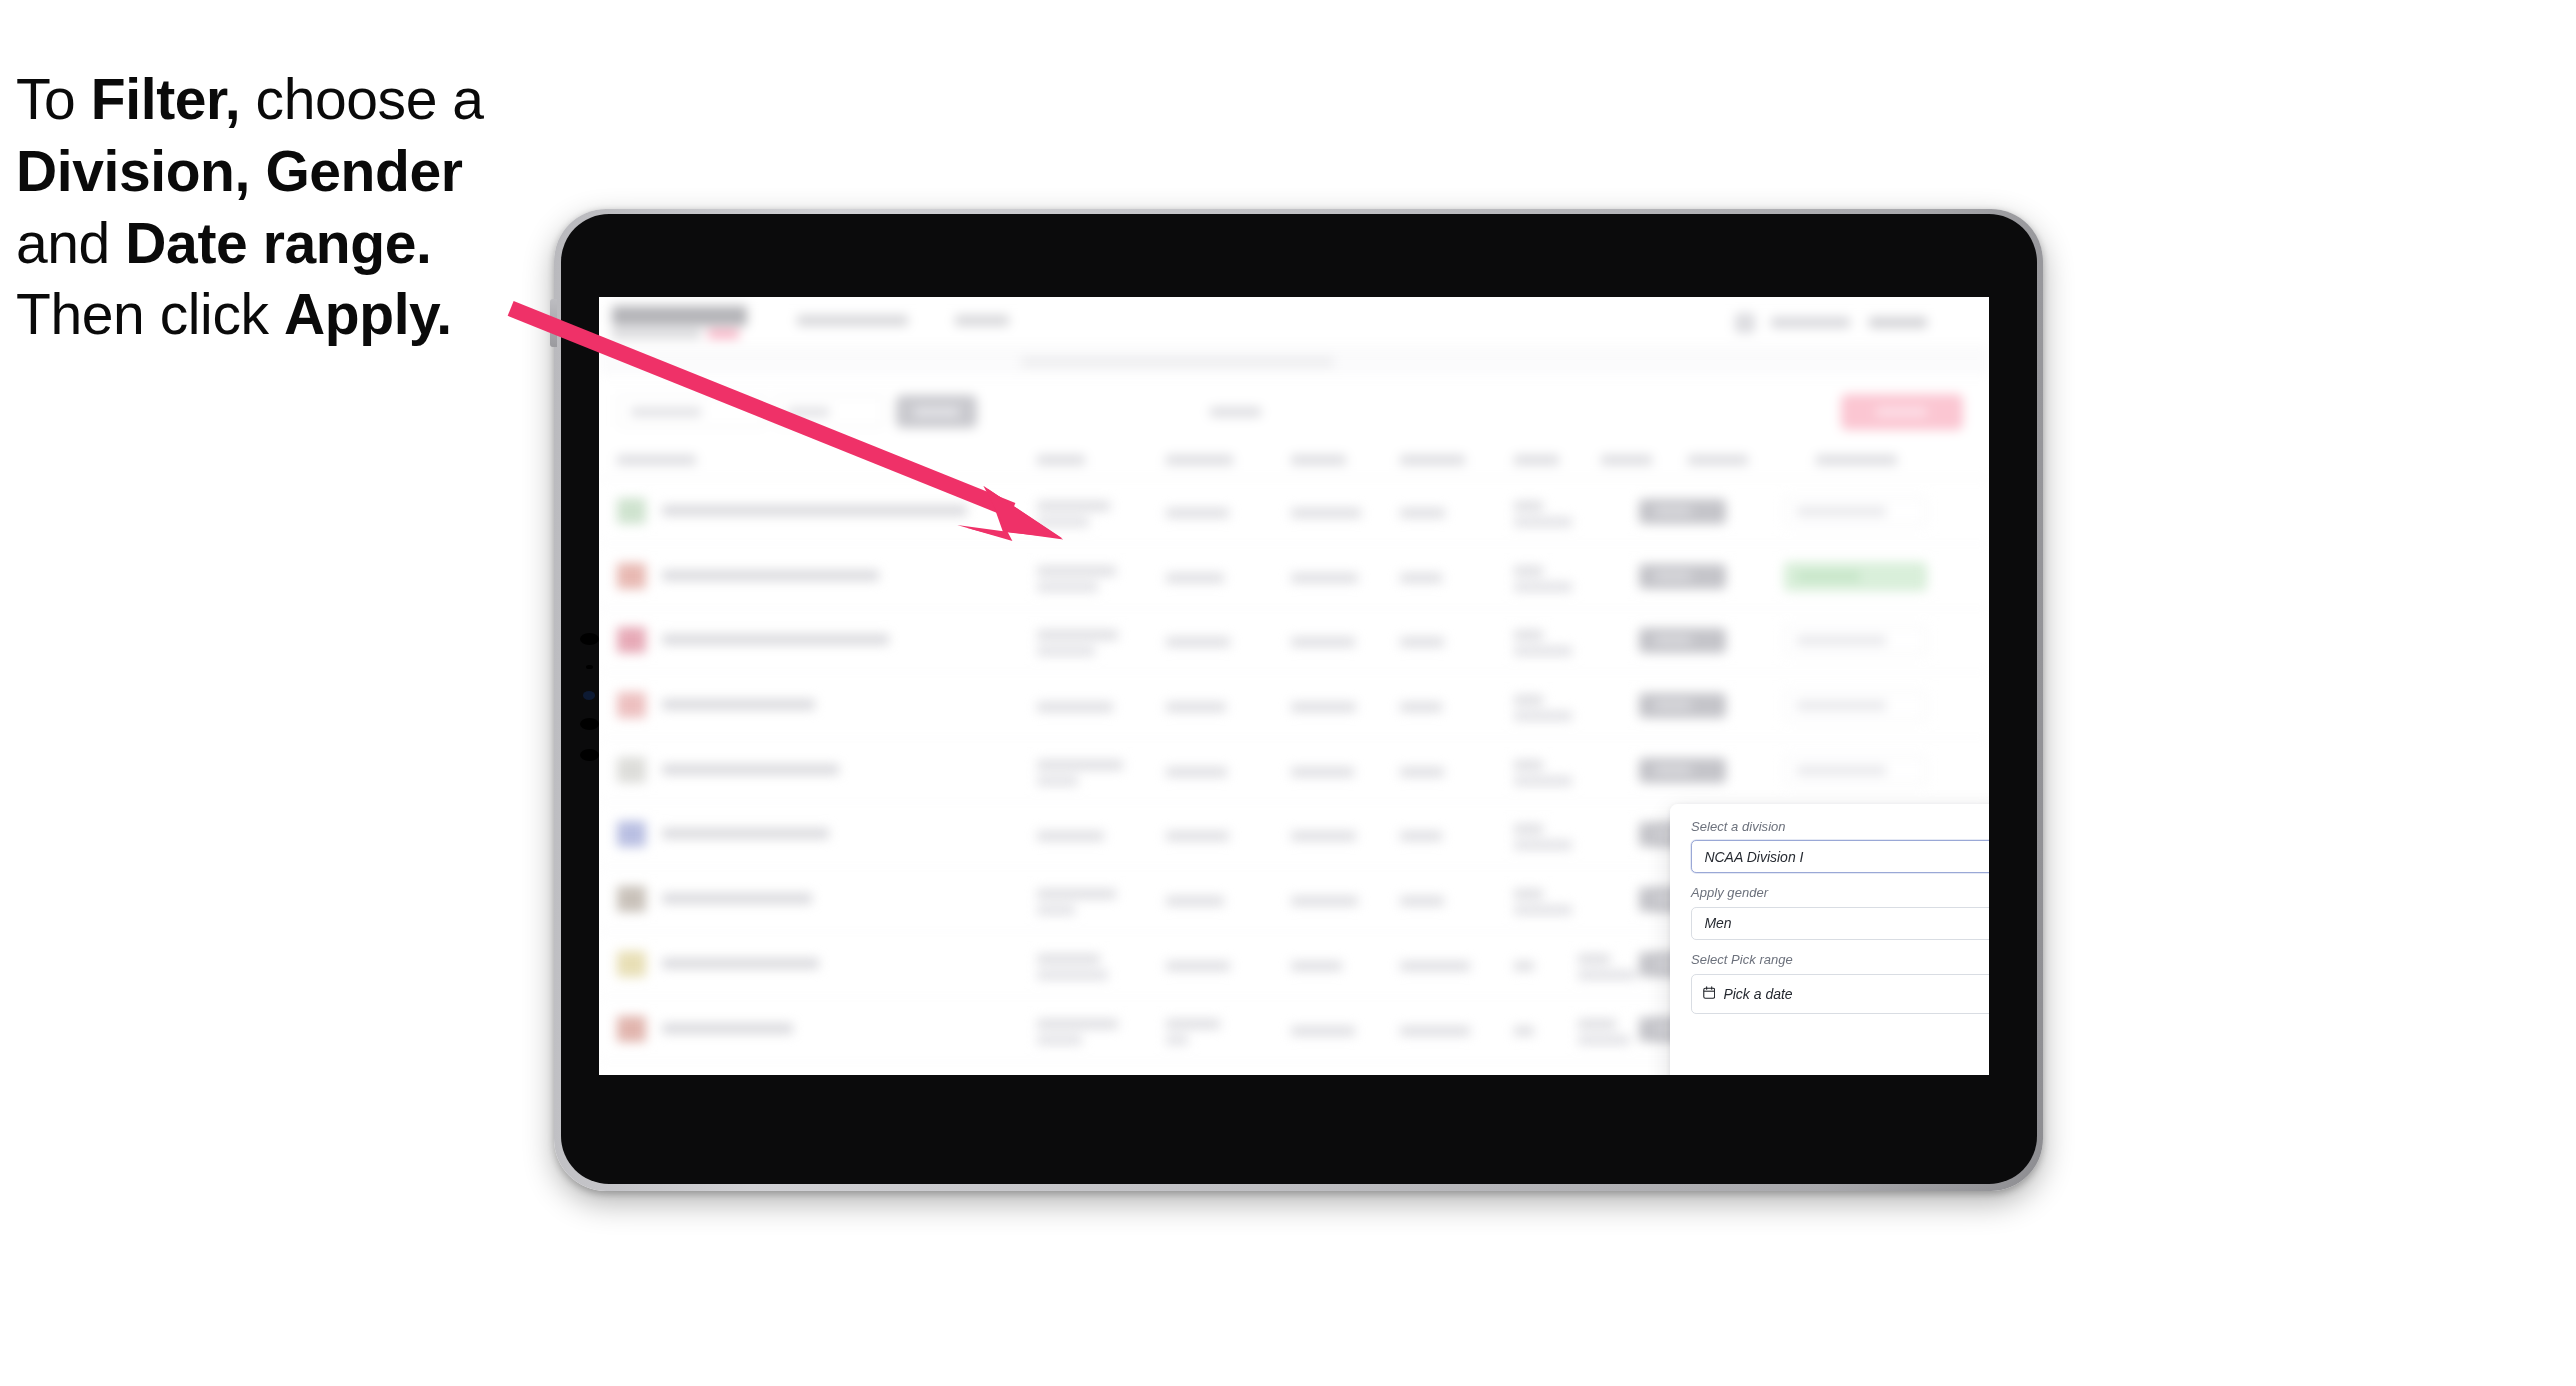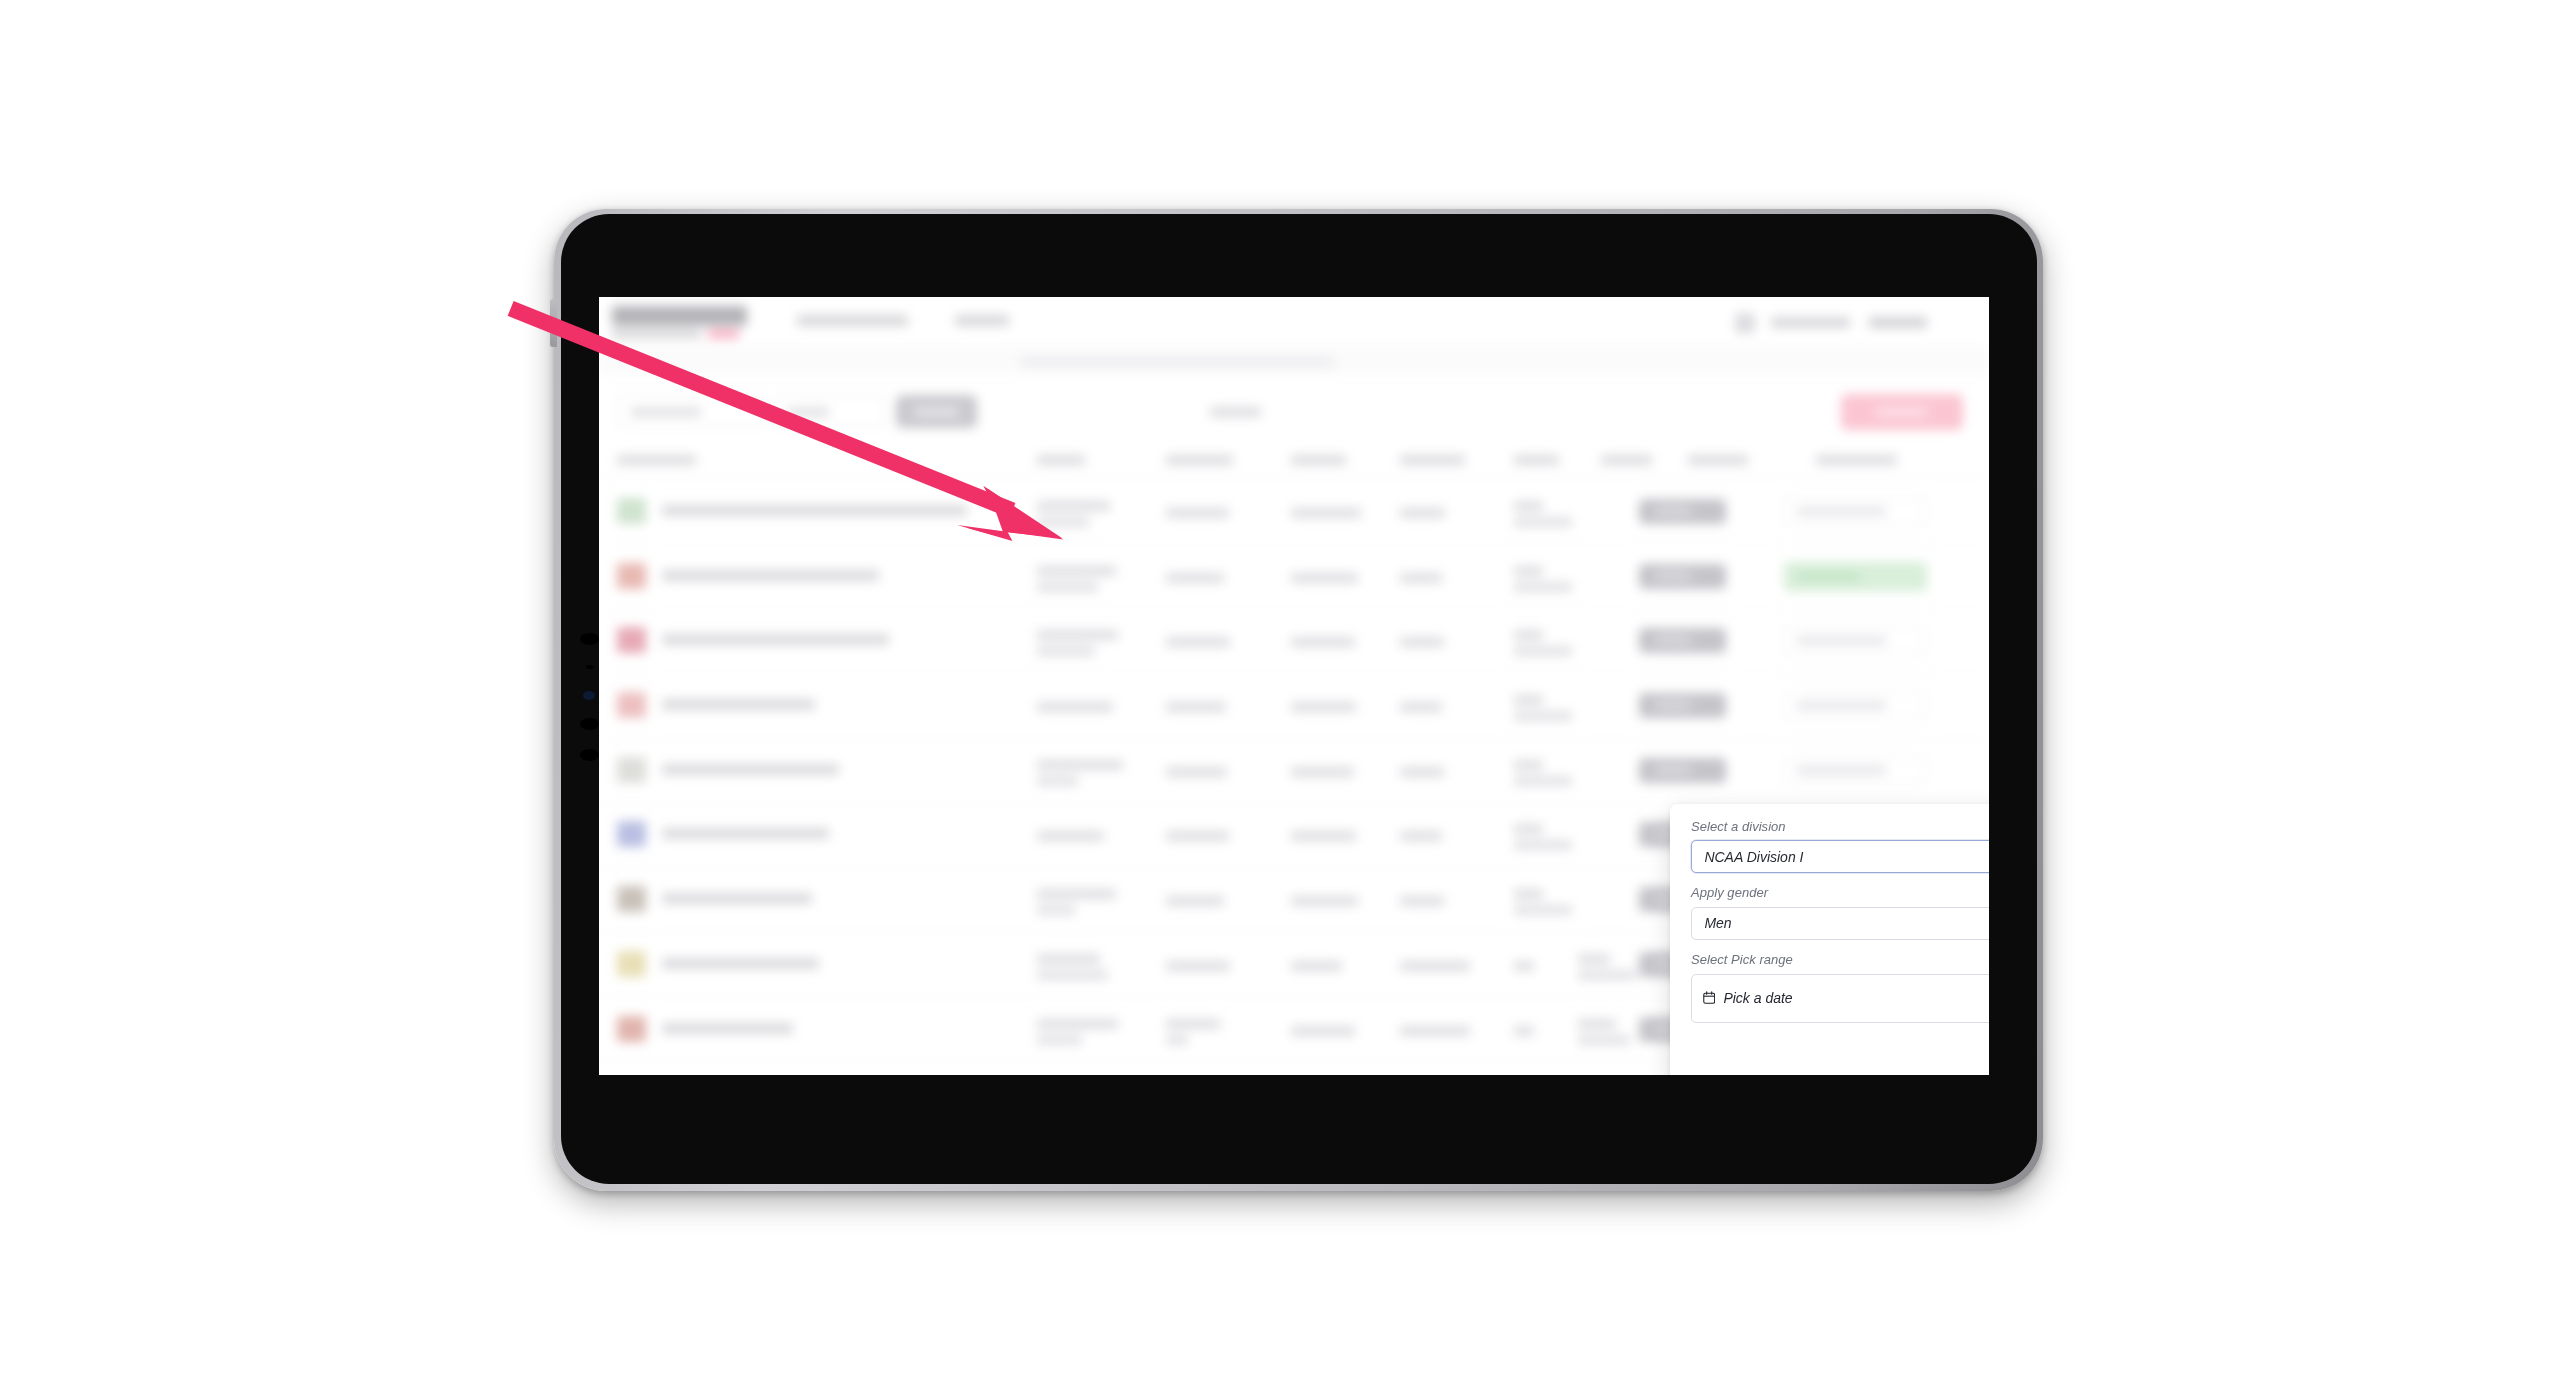--- a/index.html
+++ b/index.html
@@ -363,37 +363,43 @@
   }
   .select-box.focused { border-color: #9aa8d6; box-shadow: 0 0 0 0.7px rgba(154,168,214,0.35); }
   .select-value {
     font-size: 14px;
     color: #262a31;
     padding-left: 12.4px;
   }
 
   .date-box {
     position: relative;
-    height: 49px;
+    height: 40px;
     background: #ffffff;
     border: 0.7px solid #d9dde3;
     border-radius: 5.1px;
     display: flex;
     align-items: center;
     gap: 8px;
     padding-left: 11px;
     cursor: pointer;
   }
   .date-text { font-size: 14px; color: #24282f; }
 </style>
 </head>
 <body>
 
 <div id="stage">
 
+  <div id="caption">
+    <div class="line"><span>To </span><span class="b">Filter,</span><span> choose a</span></div>
+    <div class="line"><span class="b">Division, Gender</span></div>
+    <div class="line"><span>and </span><span class="b">Date range.</span></div>
+    <div class="line"><span>Then click </span><span class="b">Apply.</span></div>
+  </div>
 
   <div id="tablet">
     <div id="tablet-inner"></div>
     <div id="tablet-button"></div>
     <div class="sensor" id="sensor1"></div>
     <div class="sensor" id="sensor2"></div>
     <div class="sensor" id="sensor3"></div>
     <div class="sensor" id="sensor4"></div>
     <div class="sensor" id="sensor5"></div>
   </div>

